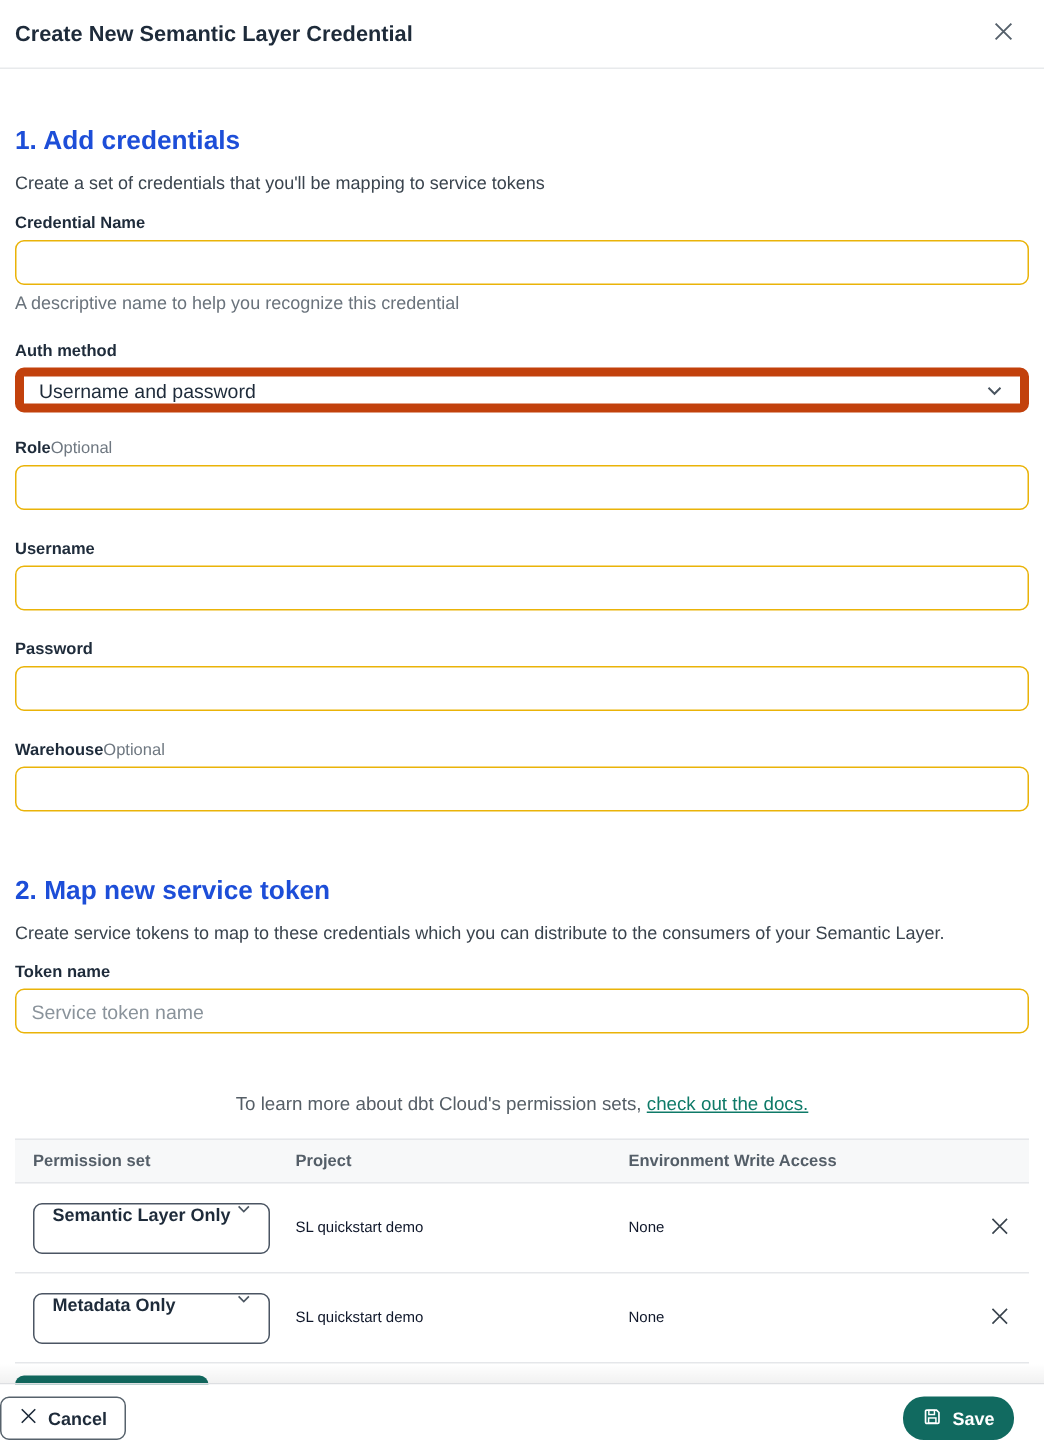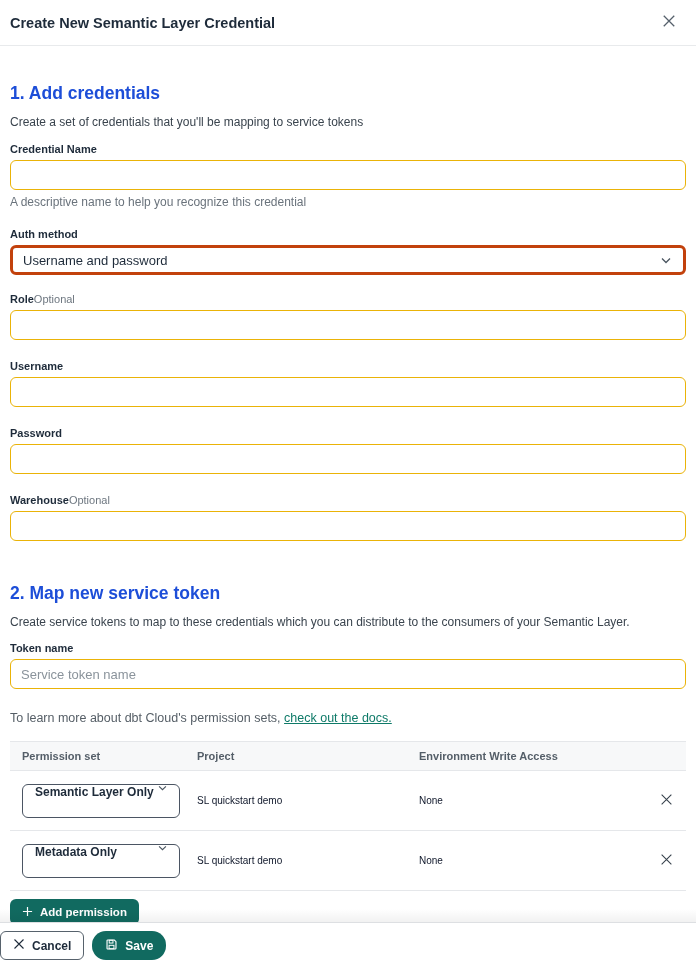--- a/index.html
+++ b/index.html
@@ -45,29 +45,29 @@
   .helper-text { margin-top:5px; font-size:12px; color:#6A737C; line-height:14px; }
 
   .mt14 { margin-top:14px; }
   .mt13 { margin-top:13px; }
   .mt18 { margin-top:18px; }
   .mt19 { margin-top:19px; }
   .mt20 { margin-top:20px; }
 
   .select-box {
     margin-top:4px; width:100%; height:30px;
-    border:3px solid #c2410c; border-radius:6px;
+    border:6px solid #c2410c; border-radius:6px;
     display:flex; align-items:center; justify-content:space-between;
     padding:0 12px 0 10px; font-size:13px; color:#1E2B3A;
     background:#fff; cursor:pointer;
   }
   .chev { color:#4A5560; display:flex; align-items:center; }
 
   
-  .docs-line { margin-top:22px; font-size:12.5px; color:#555E66; }
+  .docs-line { margin-top:40px; font-size:12.5px; color:#555E66;text-align:center; }
   .docs-link { color:#0E7A68; text-decoration:underline; cursor:pointer; }
 
   
   .perm-table { margin-top:16px; }
   .perm-head {
     display:grid; grid-template-columns:175px 222px 1fr 40px;
     align-items:center; height:30px; background:#F7F8F9;
     border-top:1px solid #E5E7EA; border-bottom:1px solid #E5E7EA;
     padding-left:12px;
   }
@@ -100,21 +100,21 @@
   }
 
   
   .scroll-shadow {
     position:absolute; left:0; right:0; bottom:45px; height:14px;
     background:linear-gradient(to bottom, rgba(0,0,0,0) 0%, rgba(0,0,0,0.055) 100%);
     border-bottom:1px solid #DDDFE2;
   }
   .modal-footer {
     position:absolute; left:0; right:0; bottom:0; height:45px;
-    background:#fff; display:flex; align-items:center; justify-content:flex-start;
+    background:#fff; display:flex; align-items:center; justify-content:space-between;
     gap:8px; padding-right:20px;
   }
   .cancel-btn {
     height:29px; background:#fff; border:1px solid #57626C; border-radius:6px;
     display:inline-flex; align-items:center; gap:7px; padding:0 12px;
     font-size:12px; font-weight:600; color:#1E2B3A; cursor:pointer;
     font-family:"Liberation Sans", sans-serif;
   }
   .save-btn {
     height:29px; background:#116A60; border:none; border-radius:14px;

